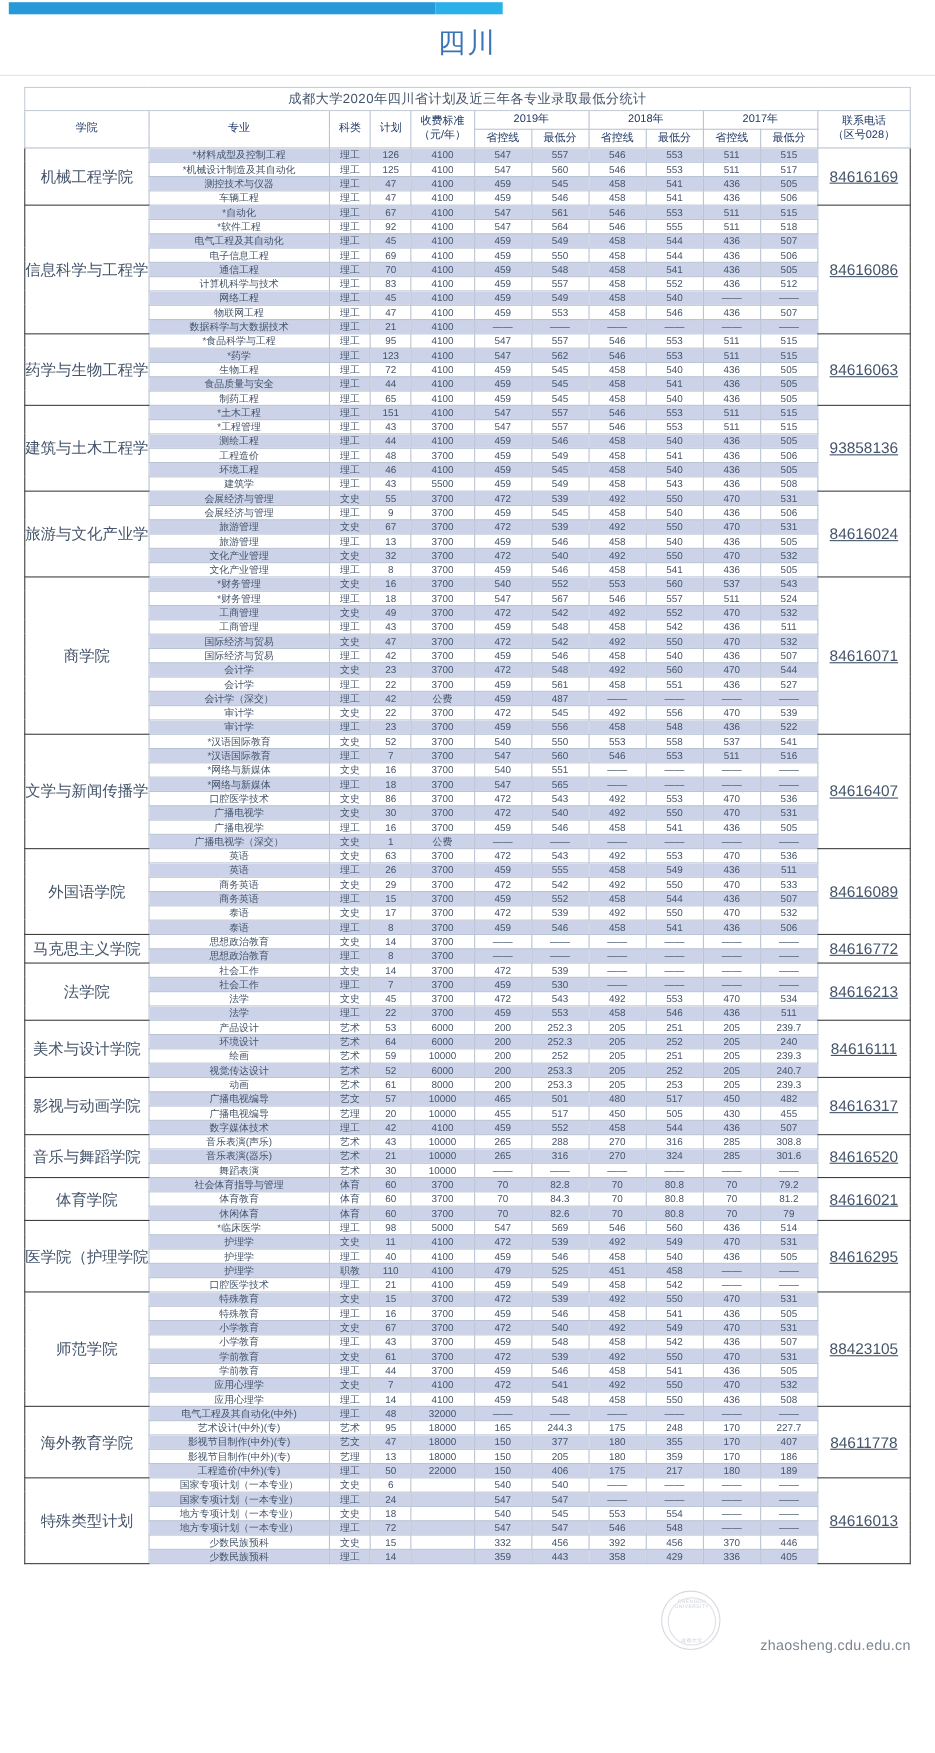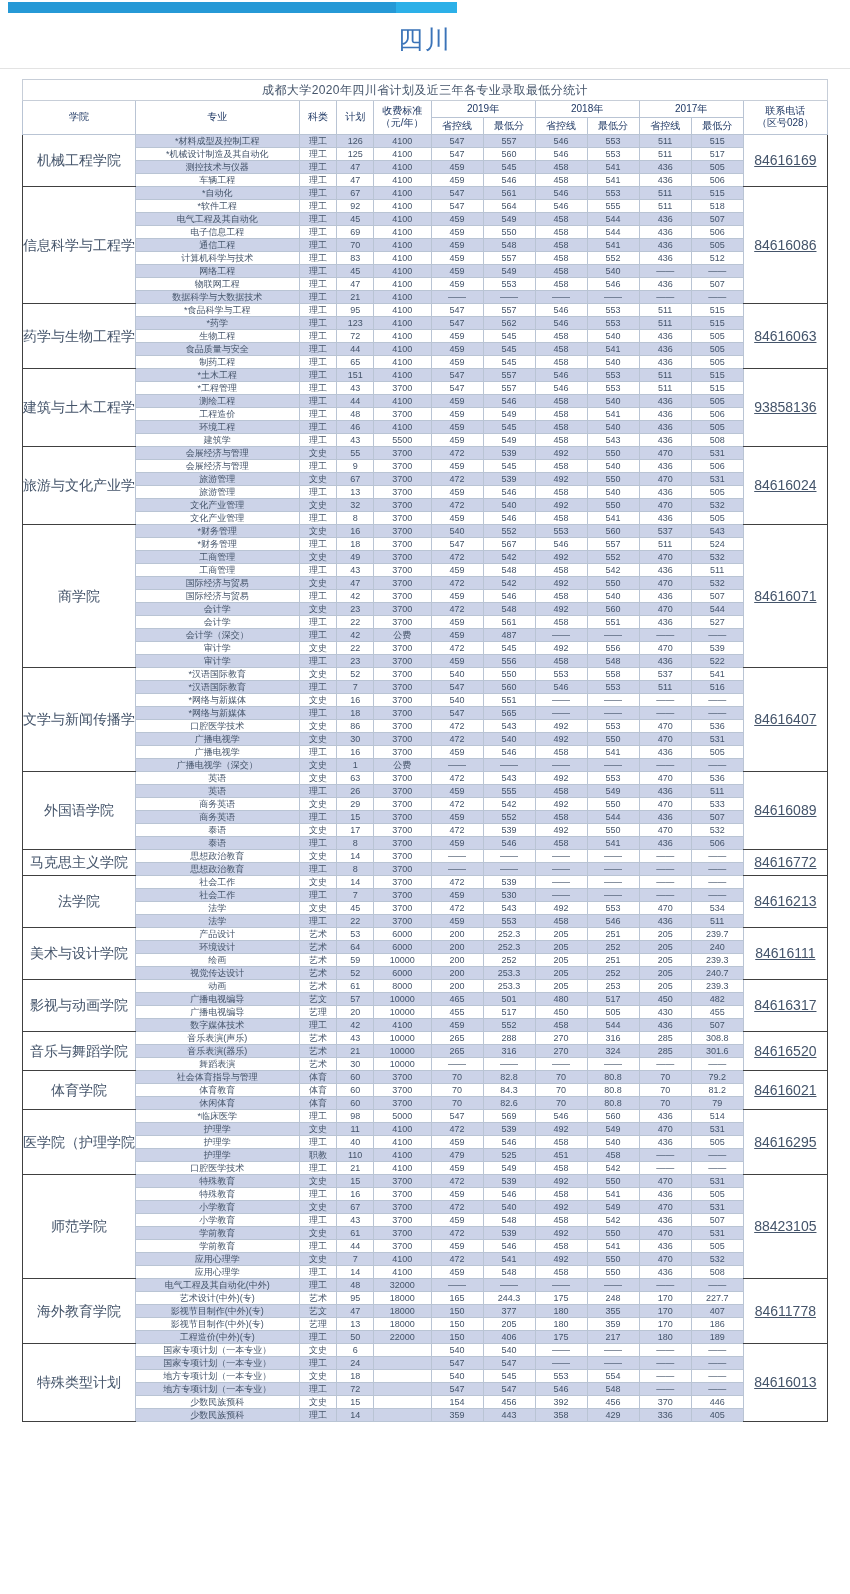--- a/index.html
+++ b/index.html
@@ -1417,21 +1417,21 @@
             <td>546</td>
             <td>548</td>
             <td>——</td>
             <td>——</td>
           </tr>
           <tr class="norm">
             <td class="major">少数民族预科</td>
             <td>文史</td>
             <td>15</td>
             <td></td>
-            <td>154</td>
+            <td>332</td>
             <td>456</td>
             <td>392</td>
             <td>456</td>
             <td>370</td>
             <td>446</td>
           </tr>
           <tr class="alt">
             <td class="major">少数民族预科</td>
             <td>理工</td>
             <td>14</td>
@@ -1440,14 +1440,21 @@
             <td>443</td>
             <td>358</td>
             <td>429</td>
             <td>336</td>
             <td>405</td>
           </tr>
         </tbody>
     </table>
   </div>
 
+  <div class="footer">
+    <div class="seal">
+      <div class="seal-arc-top">CHENGDU UNIVERSITY</div>
+      <div class="seal-arc-bot">成都大学</div>
+    </div>
+    <div class="site-url">zhaosheng.cdu.edu.cn</div>
+  </div>
 
 </div>
 
 </body></html>

